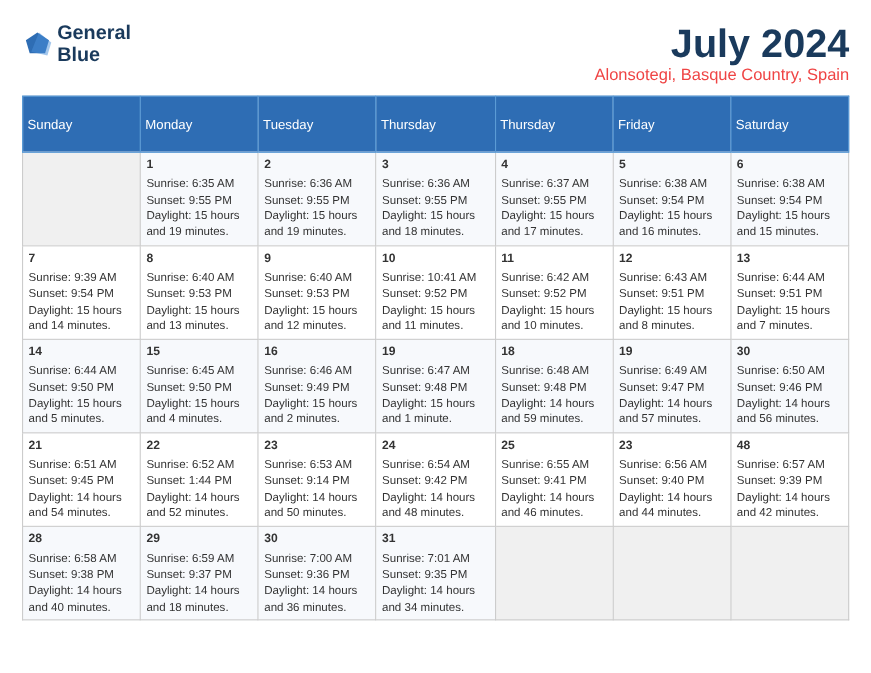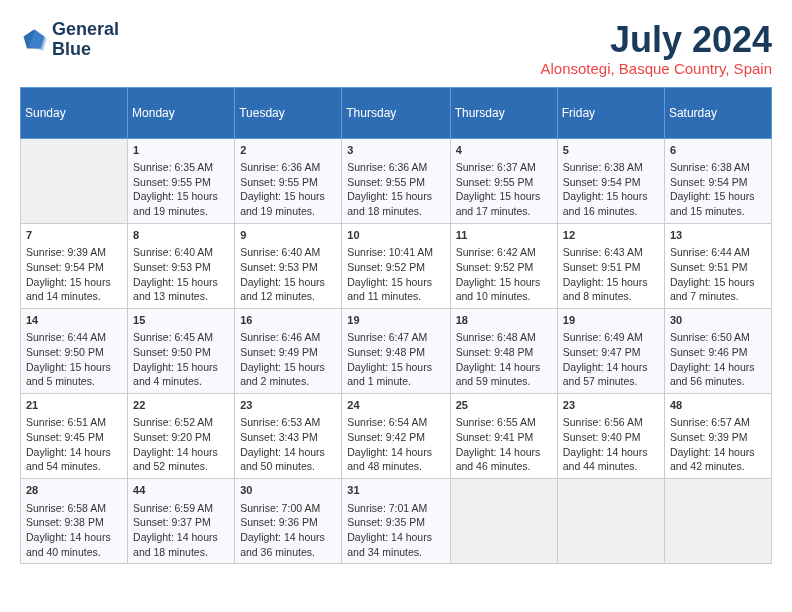--- a/index.html
+++ b/index.html
@@ -228,26 +228,26 @@
 <span>and 56 minutes.</span></td>
       </tr>
       <tr>
         <td><span class="day-number">21</span>
 <span>Sunrise: 6:51 AM</span><br>
 <span>Sunset: 9:45 PM</span><br>
 <span>Daylight: 14 hours</span><br>
 <span>and 54 minutes.</span></td>
         <td><span class="day-number">22</span>
 <span>Sunrise: 6:52 AM</span><br>
-<span>Sunset: 9:20 PM</span><br>
+<span>Sunset: 1:44 PM</span><br>
 <span>Daylight: 14 hours</span><br>
 <span>and 52 minutes.</span></td>
         <td><span class="day-number">23</span>
 <span>Sunrise: 6:53 AM</span><br>
-<span>Sunset: 3:43 PM</span><br>
+<span>Sunset: 9:14 PM</span><br>
 <span>Daylight: 14 hours</span><br>
 <span>and 50 minutes.</span></td>
         <td><span class="day-number">24</span>
 <span>Sunrise: 6:54 AM</span><br>
 <span>Sunset: 9:42 PM</span><br>
 <span>Daylight: 14 hours</span><br>
 <span>and 48 minutes.</span></td>
         <td><span class="day-number">25</span>
 <span>Sunrise: 6:55 AM</span><br>
 <span>Sunset: 9:41 PM</span><br>
@@ -263,21 +263,21 @@
 <span>Sunset: 9:39 PM</span><br>
 <span>Daylight: 14 hours</span><br>
 <span>and 42 minutes.</span></td>
       </tr>
       <tr>
         <td><span class="day-number">28</span>
 <span>Sunrise: 6:58 AM</span><br>
 <span>Sunset: 9:38 PM</span><br>
 <span>Daylight: 14 hours</span><br>
 <span>and 40 minutes.</span></td>
-        <td><span class="day-number">44</span>
+        <td><span class="day-number">29</span>
 <span>Sunrise: 6:59 AM</span><br>
 <span>Sunset: 9:37 PM</span><br>
 <span>Daylight: 14 hours</span><br>
 <span>and 18 minutes.</span></td>
         <td><span class="day-number">30</span>
 <span>Sunrise: 7:00 AM</span><br>
 <span>Sunset: 9:36 PM</span><br>
 <span>Daylight: 14 hours</span><br>
 <span>and 36 minutes.</span></td>
         <td><span class="day-number">31</span>

